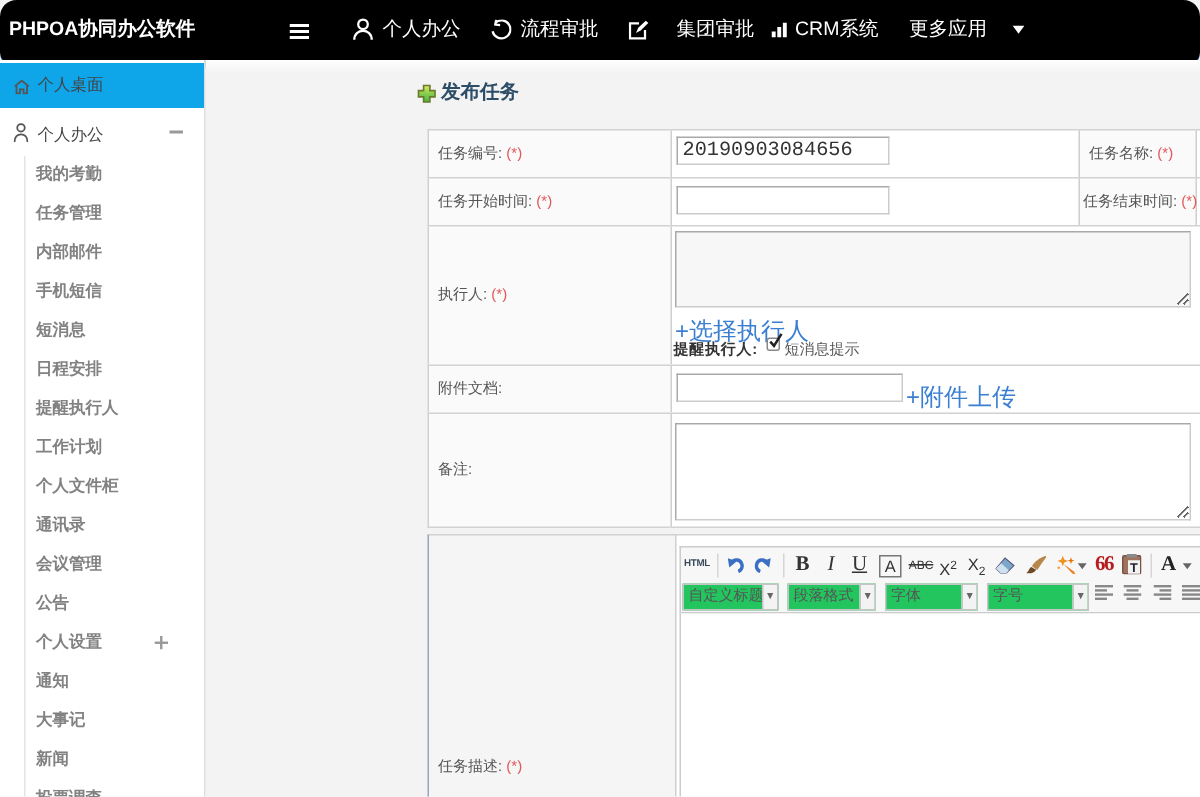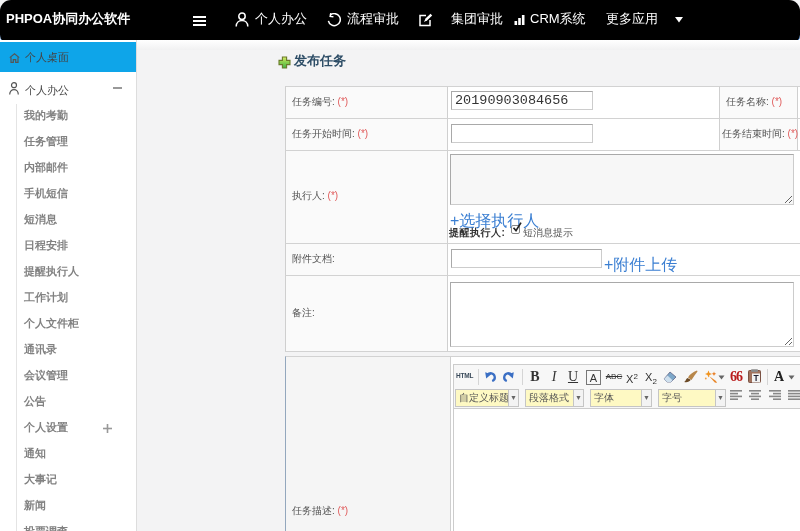--- a/index.html
+++ b/index.html
@@ -24,21 +24,21 @@
 .inp { background:#fff; }
 .lt { font-size:10px; color:#555; white-space:nowrap; }
 .red { color:#e05a5a; }
 input.tx { position:absolute; height:19px; border:1px solid #a9a9a9; border-bottom-color:#ccc; border-right-color:#ccc; background:#fff; font-family:"Liberation Sans",sans-serif; font-size:13.5px; color:#333; padding:0 3px; outline:none; }
 textarea.ta { position:absolute; border:1px solid #a9a9a9; border-bottom-color:#ccc; border-right-color:#ccc; font-family:"Liberation Sans",sans-serif; font-size:12px; outline:none; }
 a.lnk { color:#3b7fd2; font-size:16px; text-decoration:none; }
 
 #edtb { position:absolute; left:453px; top:364px; width:347px; height:45px; background:#f7f7f7; border:1px solid #ccc; border-right:none; }
 #edbody { position:absolute; left:453px; top:409px; width:347px; height:122px; background:#fff; border-left:1px solid #ccc; }
 .tbtn { position:absolute; top:368px; height:18px; line-height:18px; text-align:center; color:#333; }
-.drop { position:absolute; top:389px; height:18px; background:#fef9c3; border:1px solid #c5c5c5; font-size:10px; color:#555; line-height:16px; white-space:nowrap; }
+.drop { position:absolute; top:389px; height:18px; background:#22c55e; border:1px solid #c5c5c5; font-size:10px; color:#555; line-height:16px; white-space:nowrap; }
 .drop .dtx { padding-left:3px; display:block; }
 .drop .car { position:absolute; right:0; top:0; bottom:0; width:10px; border-left:1px solid #c5c5c5; background:#f3f3f3; color:#666; font-size:7px; text-align:center; line-height:16px; }
 .alico { position:absolute; top:390px; width:12px; height:10px; }
 .sep { position:absolute; top:369px; width:1px; height:16px; background:#d5d5d5; }
 </style>
 </head>
 <body>
 
 <div id="topbar">
   <div id="logo">PHPOA协同办公软件</div>

